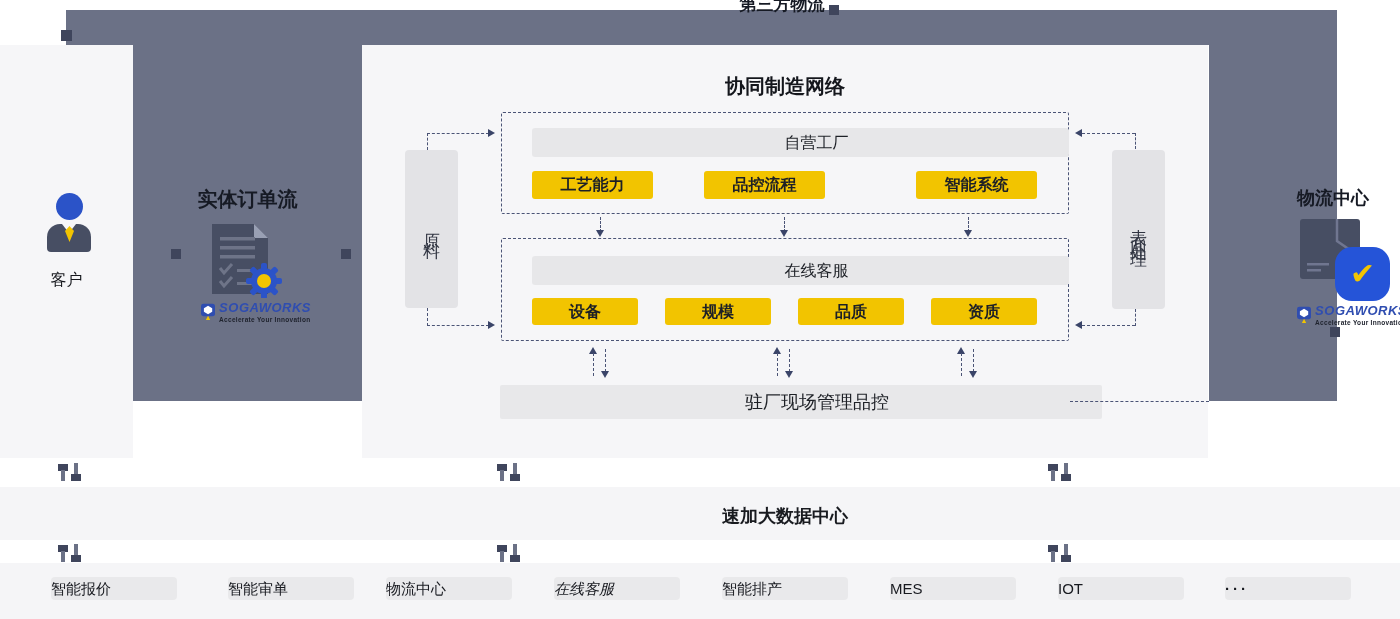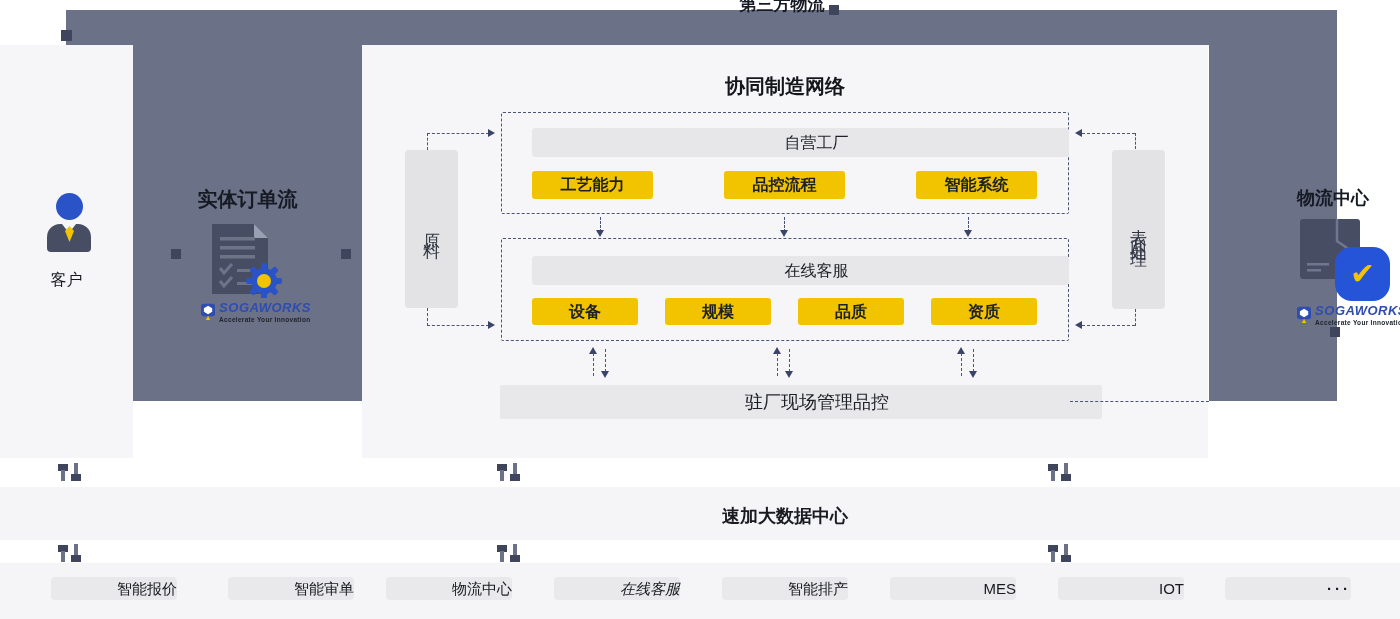--- a/index.html
+++ b/index.html
@@ -14,21 +14,21 @@
   .ybtn{background:#f2c400;border-radius:3px;text-align:center;color:#1d2026;font-size:16px;font-weight:700;}
   .vbox{background:#e3e3e6;border-radius:4px;display:flex;align-items:center;justify-content:center;
         writing-mode:vertical-rl;text-orientation:upright;letter-spacing:9px;font-size:17px;color:#303441;}
   .dashbox{border:1px dashed #4b5476;border-radius:2px;}
   .dash-v{border-left:1px dashed #4b5476;width:0;}
   .dash-h{border-top:1px dashed #4b5476;height:0;}
   .arr-r{width:0;height:0;border-top:4px solid transparent;border-bottom:4px solid transparent;border-left:7px solid #3a4468;}
   .arr-l{width:0;height:0;border-top:4px solid transparent;border-bottom:4px solid transparent;border-right:7px solid #3a4468;}
   .arr-d{width:0;height:0;border-left:4px solid transparent;border-right:4px solid transparent;border-top:7px solid #3a4468;}
   .arr-u{width:0;height:0;border-left:4px solid transparent;border-right:4px solid transparent;border-bottom:7px solid #3a4468;}
-  .chip{background:#e9e9eb;border-radius:4px;text-align:right;font-size:15px;color:#17191f;line-height:23px;}
+  .chip{background:#e9e9eb;border-radius:4px;text-align:left;font-size:15px;color:#17191f;line-height:23px;}
   .xchg{position:absolute;width:24px;height:19px;}
   .xchg i{position:absolute;display:block;}
   .xchg .s1{left:0;top:1px;width:10px;height:7px;background:#3f455c;}
   .xchg .t1{left:3px;top:7px;width:4px;height:11px;background:#6b7186;}
   .xchg .t2{left:16px;top:0;width:4px;height:11px;background:#6b7186;}
   .xchg .s2{left:13px;top:11px;width:10px;height:7px;background:#3f455c;}
   .brand{position:absolute;width:110px;display:flex;align-items:center;}
   .brand .btxt{margin-left:4px;}
   .brand .bname{font-size:13px;font-weight:700;font-style:italic;color:#2f4db0;letter-spacing:.5px;line-height:14px;}
   .brand .btag{font-size:6.5px;color:#20242f;font-weight:700;letter-spacing:.3px;border-top:1px solid transparent;}
@@ -91,21 +91,21 @@
 
   <div class="abs panel-light" style="left:362px;top:45px;width:846px;height:413px;"></div>
   <div class="abs ctr" style="left:362px;top:73px;width:846px;font-size:20px;font-weight:700;color:#14161c;">协同制造网络</div>
 
   <div class="abs vbox" style="left:405px;top:150px;width:53px;height:158px;">原料</div>
   <div class="abs vbox" style="left:1112px;top:150px;width:53px;height:159px;letter-spacing:7px;">表面处理</div>
 
   <div class="abs dashbox" style="left:501px;top:112px;width:566px;height:100px;"></div>
   <div class="abs graybar" style="left:532px;top:128px;width:505px;height:29px;line-height:29px;">自营工厂</div>
   <div class="abs ybtn" style="left:532px;top:171px;width:121px;height:28px;line-height:28px;">工艺能力</div>
-  <div class="abs ybtn" style="left:724px;top:171px;width:121px;height:28px;line-height:28px;">品控流程</div>
+  <div class="abs ybtn" style="left:704px;top:171px;width:121px;height:28px;line-height:28px;">品控流程</div>
   <div class="abs ybtn" style="left:916px;top:171px;width:121px;height:28px;line-height:28px;">智能系统</div>
 
   <div class="abs dashbox" style="left:501px;top:238px;width:566px;height:101px;"></div>
   <div class="abs graybar" style="left:532px;top:256px;width:505px;height:29px;line-height:29px;">在线客服</div>
   <div class="abs ybtn" style="left:532px;top:298px;width:106px;height:27px;line-height:27px;">设备</div>
   <div class="abs ybtn" style="left:665px;top:298px;width:106px;height:27px;line-height:27px;">规模</div>
   <div class="abs ybtn" style="left:798px;top:298px;width:106px;height:27px;line-height:27px;">品质</div>
   <div class="abs ybtn" style="left:931px;top:298px;width:106px;height:27px;line-height:27px;">资质</div>
 
   <div class="abs dash-v" style="left:600px;top:217px;height:15px;"></div>

